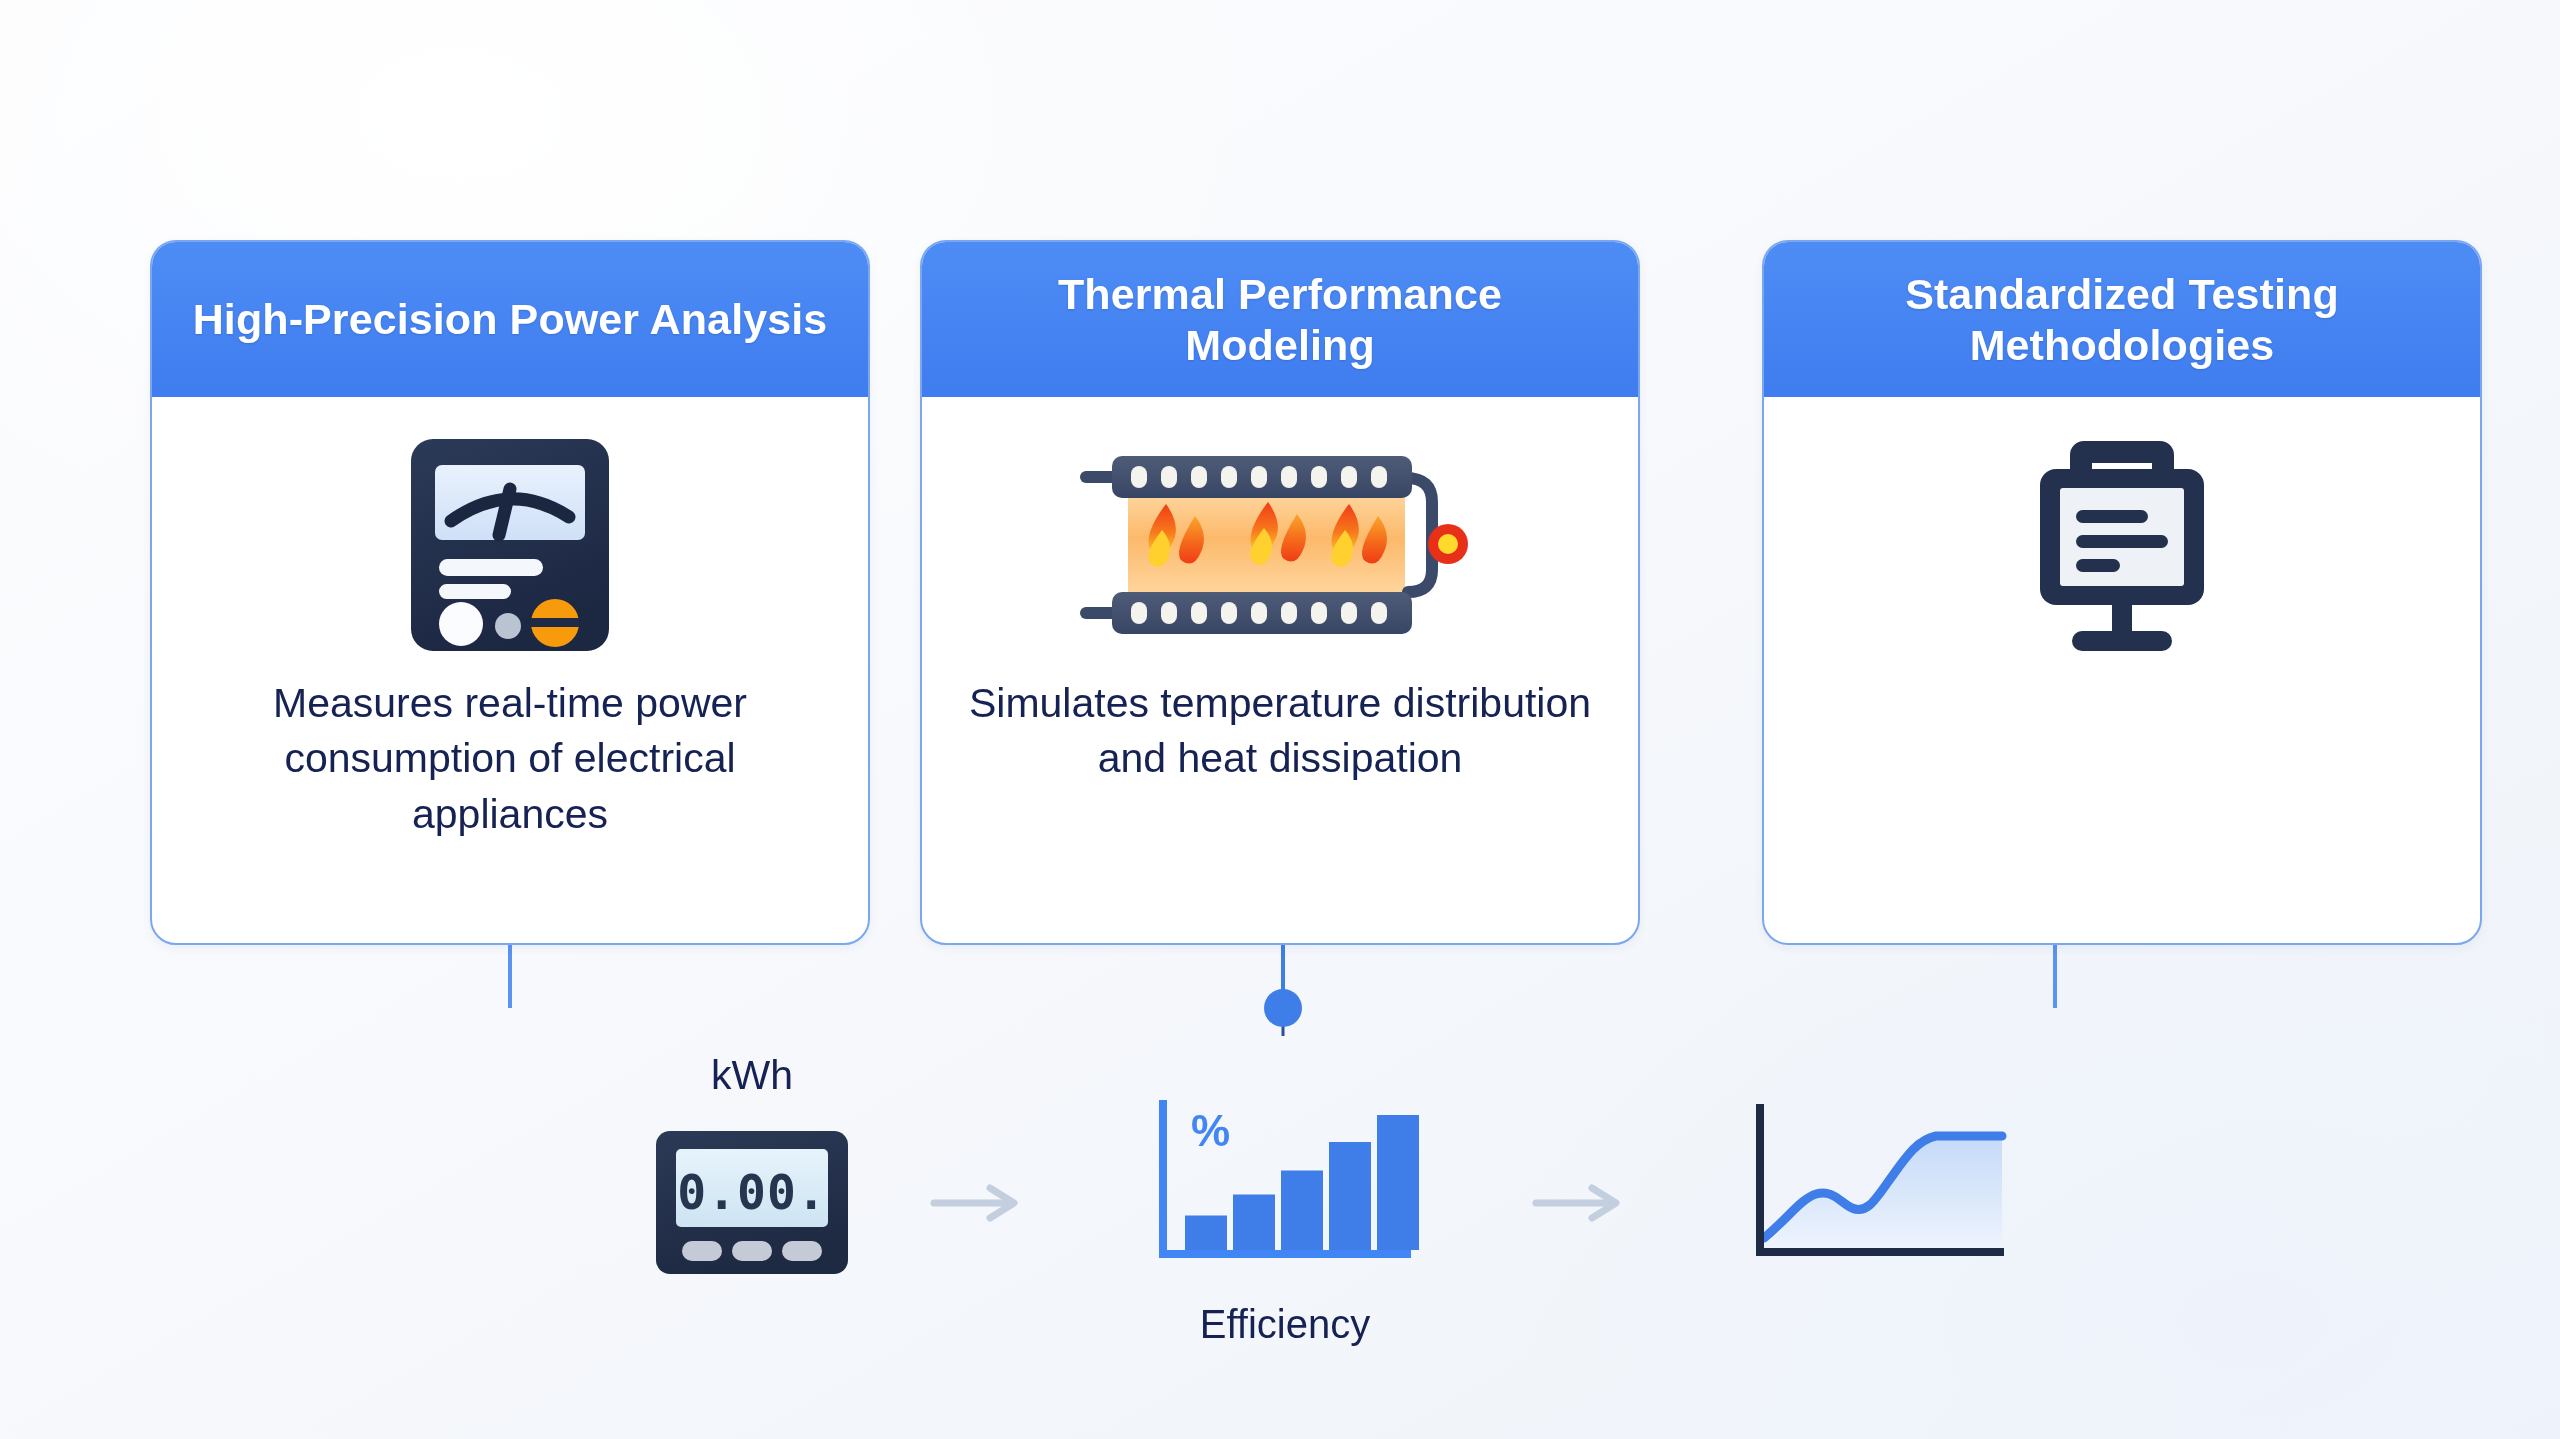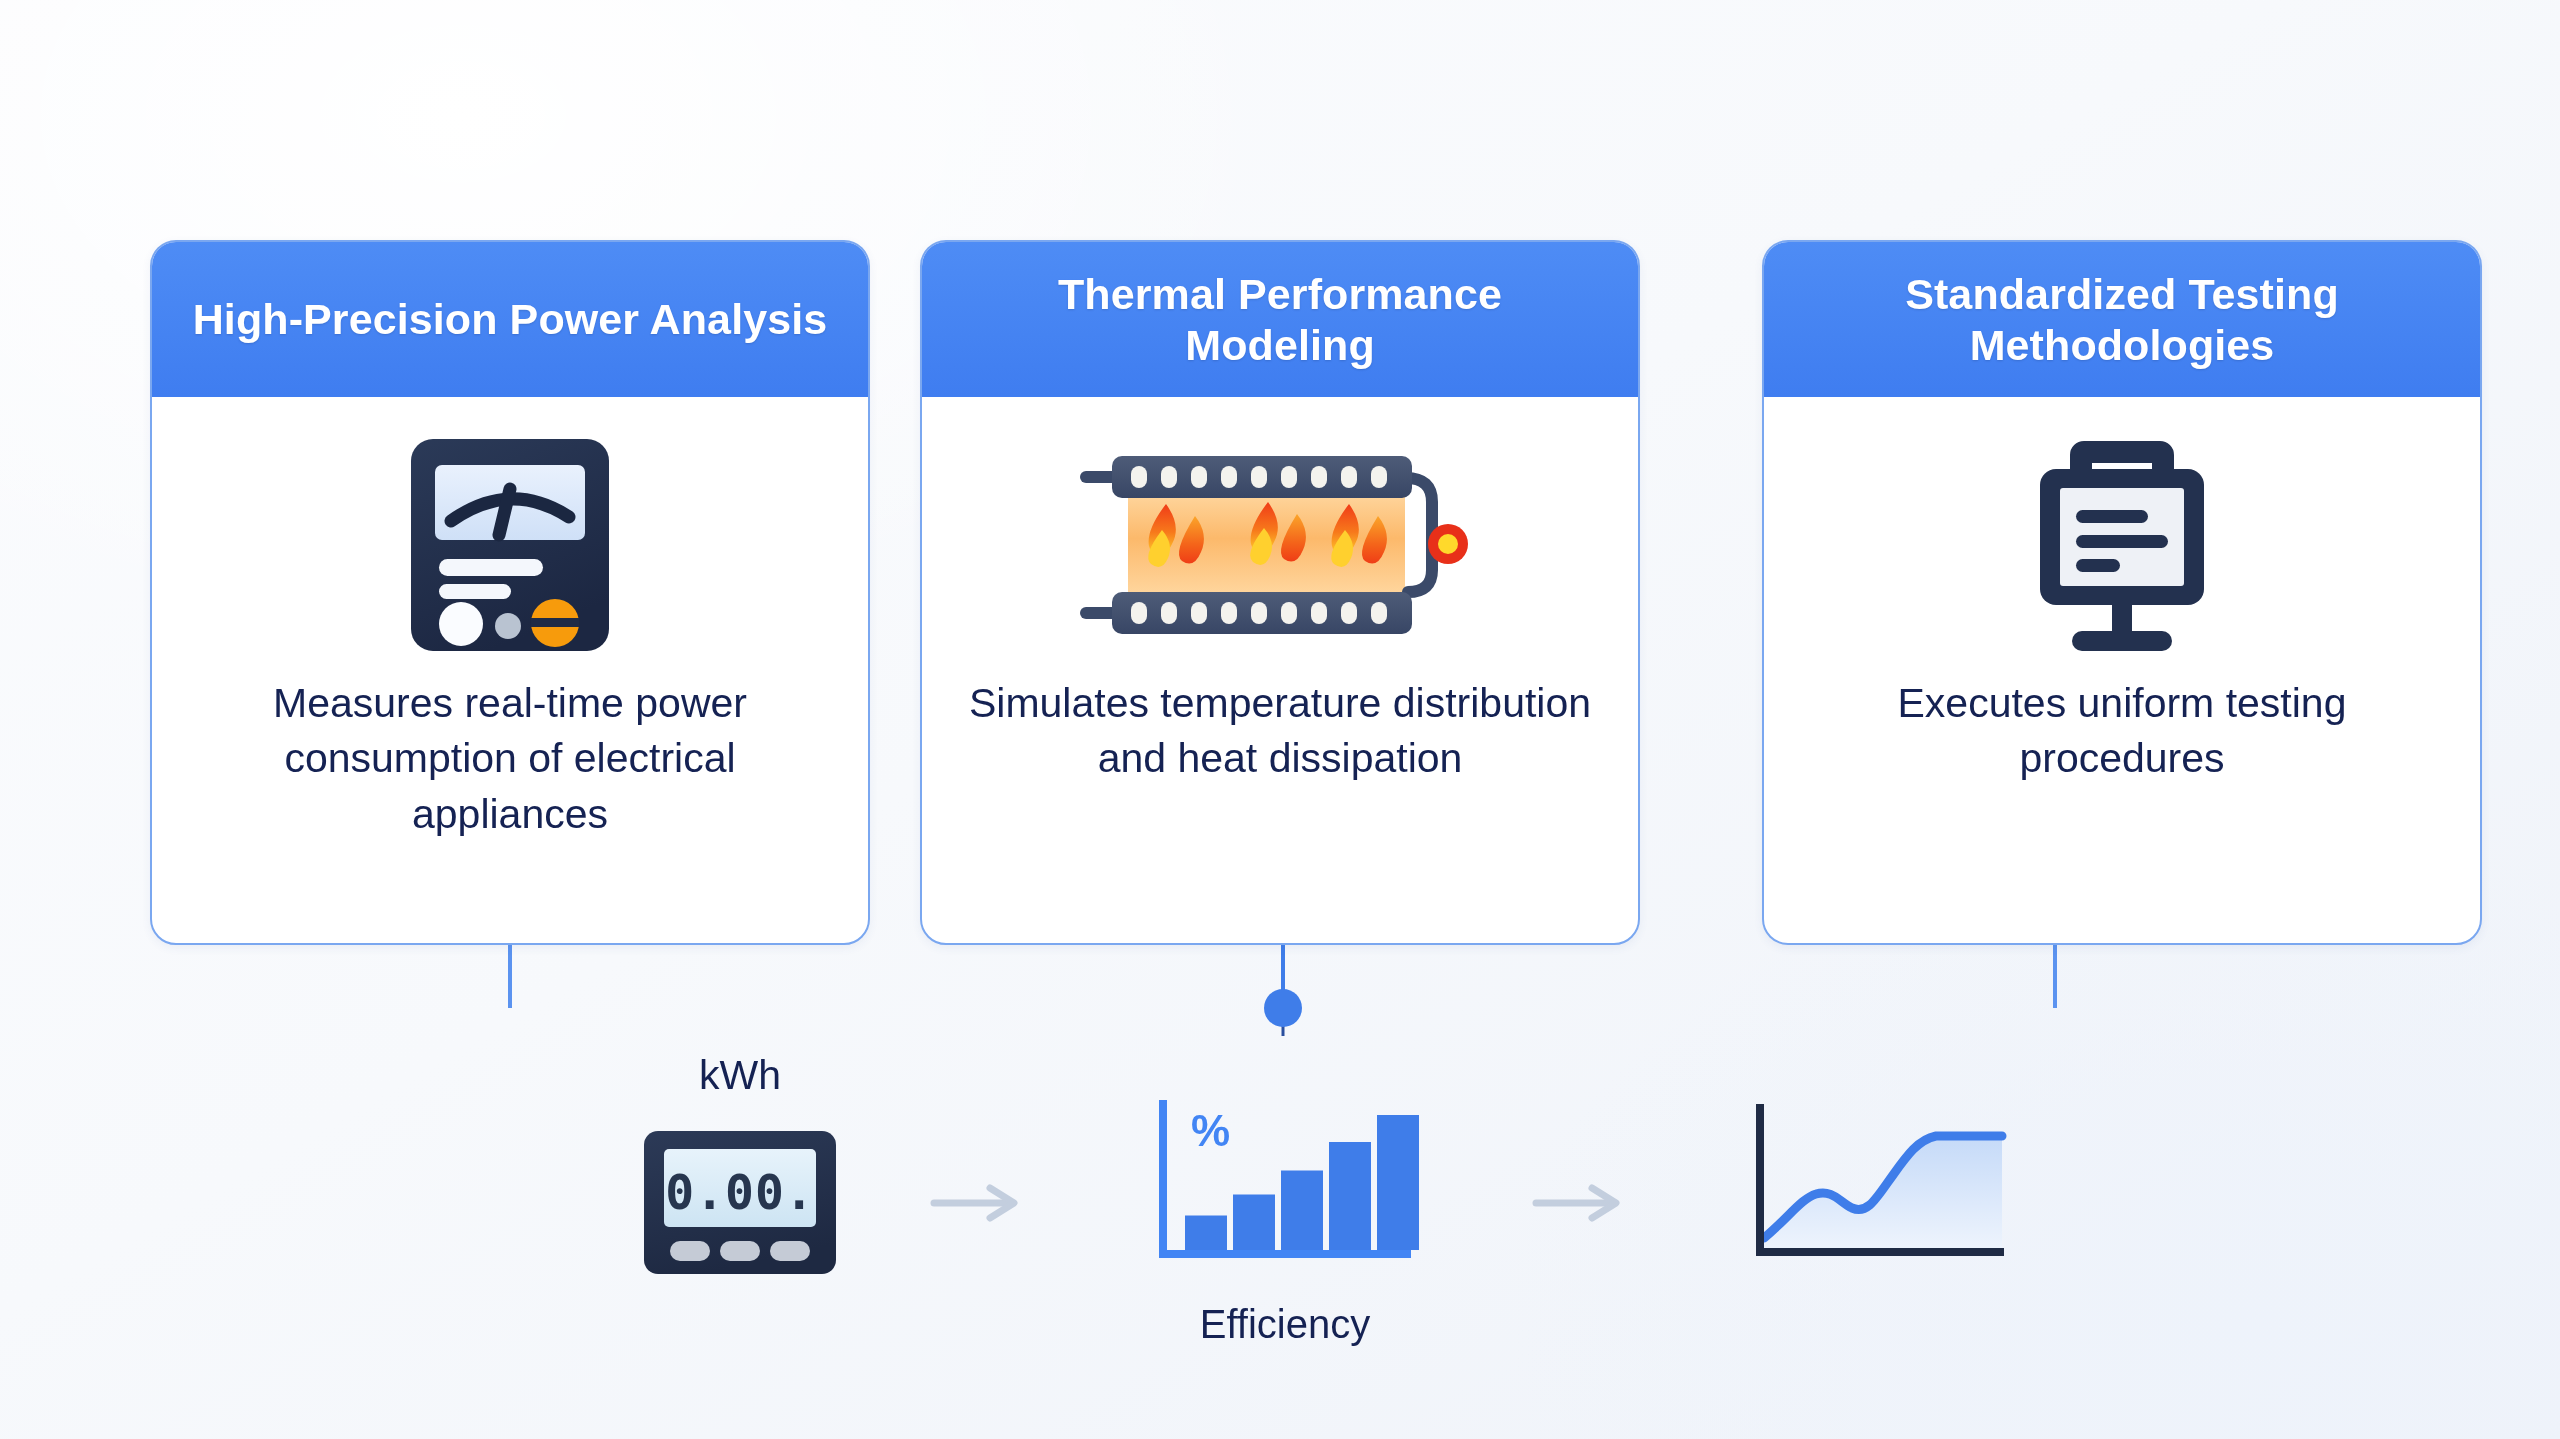--- a/index.html
+++ b/index.html
@@ -70,21 +70,21 @@
   
   .metric { position:absolute; }
   .metric .glyph { display:flex; align-items:flex-end; justify-content:center; height:220px; }
   .metric .mlabel {
     margin-top:22px;
     text-align:center;
     color:#152253;
     font-size:40px;
     white-space:nowrap;
   }
-  #m1 { left:420px; top:1060px; width:640px; }
+  #m1 { left:432px; top:1060px; width:640px; }
   #m2 { left:1040px; top:1060px; width:490px; }
   #m3 { left:1500px; top:1060px; width:760px; }
 
   .arrow { position:absolute; top:1182px; }
   #a1 { left:928px; }
   #a2 { left:1530px; }
 
   .kwh-text {
     position:absolute; left:0; right:0; top:-8px;
     text-align:center; color:#152253; font-size:41px; font-weight:400;
@@ -245,21 +245,20 @@
             <rect x="50" y="200" width="100" height="20" rx="10"></rect>
           </g>
           <rect x="38" y="57" width="124" height="98" rx="3" fill="#eef1f6"></rect>
           <g fill="#23314F">
             <rect x="54" y="79" width="72" height="13" rx="6.5"></rect>
             <rect x="54" y="104" width="92" height="13" rx="6.5"></rect>
             <rect x="54" y="128" width="44" height="13" rx="6.5"></rect>
           </g>
         </svg>
       </div>
-      <div class="card-desc">Executes uniform testing procedures</div>
     </div>
   </div>
 
   <div class="metric" id="m1">
     <div class="glyph" style="position:relative;">
       <div class="kwh-text">kWh</div>
       <svg width="200" height="155" viewBox="0 0 200 155" xmlns="http://www.w3.org/2000/svg">
         <defs>
           <linearGradient id="meterBody" x1="0" y1="0" x2="0.3" y2="1">
             <stop offset="0%" stop-color="#2c3a57"></stop>

